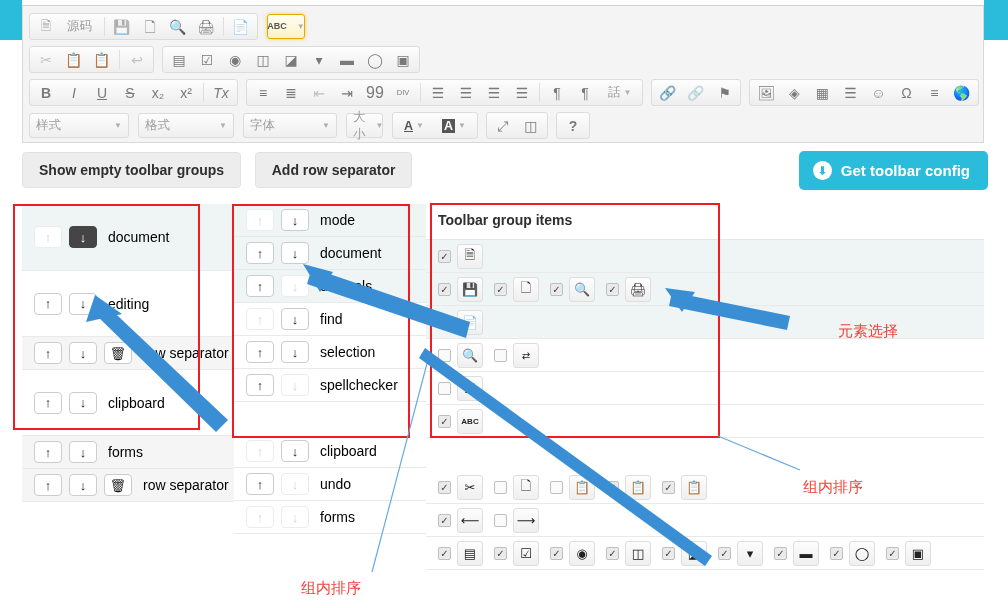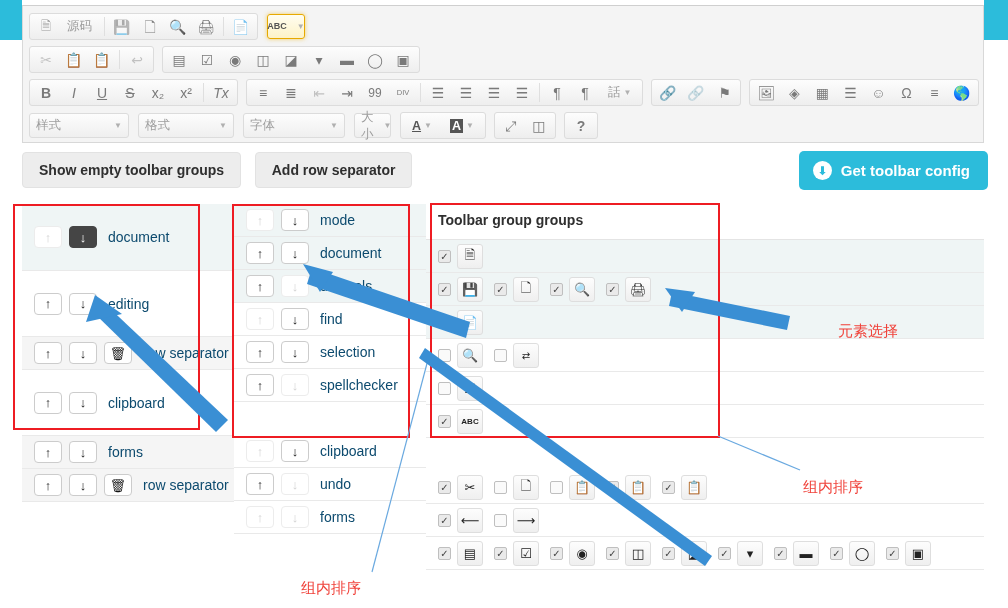--- a/index.html
+++ b/index.html
@@ -85,21 +85,21 @@
   .row.grey{background:#f5f5f5;}
   .row.white{background:#ffffff;}
 
   .arw{
     width:28px;height:22px;border:1px solid #cccccc;border-radius:4px;background:#fff;
     display:flex;align-items:center;justify-content:center;
     font-size:13px;color:#111;margin-right:7px;box-sizing:border-box;
   }
   .arw.off{color:#d2d2d2;border-color:#ececec;}
   .arw.dark{background:#454545;border-color:#454545;color:#fff;}
-  .rlabel{color:#0c4a6e;font-size:14px;margin-left:4px;}
+  .rlabel{color:#000000;font-size:14px;margin-left:4px;}
 
   .cb{
     width:13px;height:13px;border:1px solid #bfbfbf;border-radius:2px;background:#fafafa;
     display:inline-flex;align-items:center;justify-content:center;
     font-size:10px;color:#444;margin-right:6px;box-sizing:border-box;
   }
   .cb.on{background:#eaeaea;}
   .ibtn{
     width:26px;height:25px;border:1px solid #dedede;border-radius:3px;
     background:linear-gradient(#fdfdfd,#efefef);
@@ -236,21 +236,21 @@
       <div class="btn">
           <span class="ico">≣</span>
         </div>
       <div class="btn dis">
           <span class="ico">⇤</span>
         </div>
       <div class="btn">
           <span class="ico">⇥</span>
         </div>
       <div class="btn">
-          <span style="font-size:12px">99</span>
+          <span style="font-size:16px">99</span>
         </div>
       <div class="btn">
           <span style="font-size:7.5px">DIV</span>
         </div>
       <div class="sep"></div>
       <div class="btn">
           <span class="ico">☰</span>
         </div>
       <div class="btn">
           <span class="ico">☰</span>
@@ -314,21 +314,21 @@
 
   <div class="ck-row">
     <div class="combo" style="width:100px">
       <span>样式</span>
       <span class="caret">▼</span>
     </div>
     <div class="combo" style="width:96px">
       <span>格式</span>
       <span class="caret">▼</span>
     </div>
-    <div class="combo" style="width:102px">
+    <div class="combo" style="width:94px">
       <span>字体</span>
       <span class="caret">▼</span>
     </div>
     <div class="combo" style="width:37px">
       <span>大小</span>
       <span class="caret">▼</span>
     </div>
     <div class="grp">
       <div class="btn wide">
         <b style="text-decoration:underline;color:#555">A</b>
@@ -450,21 +450,21 @@
       <span class="rlabel">undo</span>
     </div>
     <div class="row white" style="height:33px">
       <div class="arw off">↑</div>
       <div class="arw off">↓</div>
       <span class="rlabel">forms</span>
     </div>
   </div>
 
   <div class="gcol" style="left:404px;width:558px;">
-    <div class="hdr">Toolbar group groups</div>
+    <div class="hdr">Toolbar group items</div>
 
     <div class="row tint" style="height:33px">
       <span class="itemcell">
         <span class="cb on">✓</span>
         <span class="ibtn">🗎</span>
       </span>
     </div>
 
     <div class="row tint" style="height:33px">
       <span class="itemcell">

